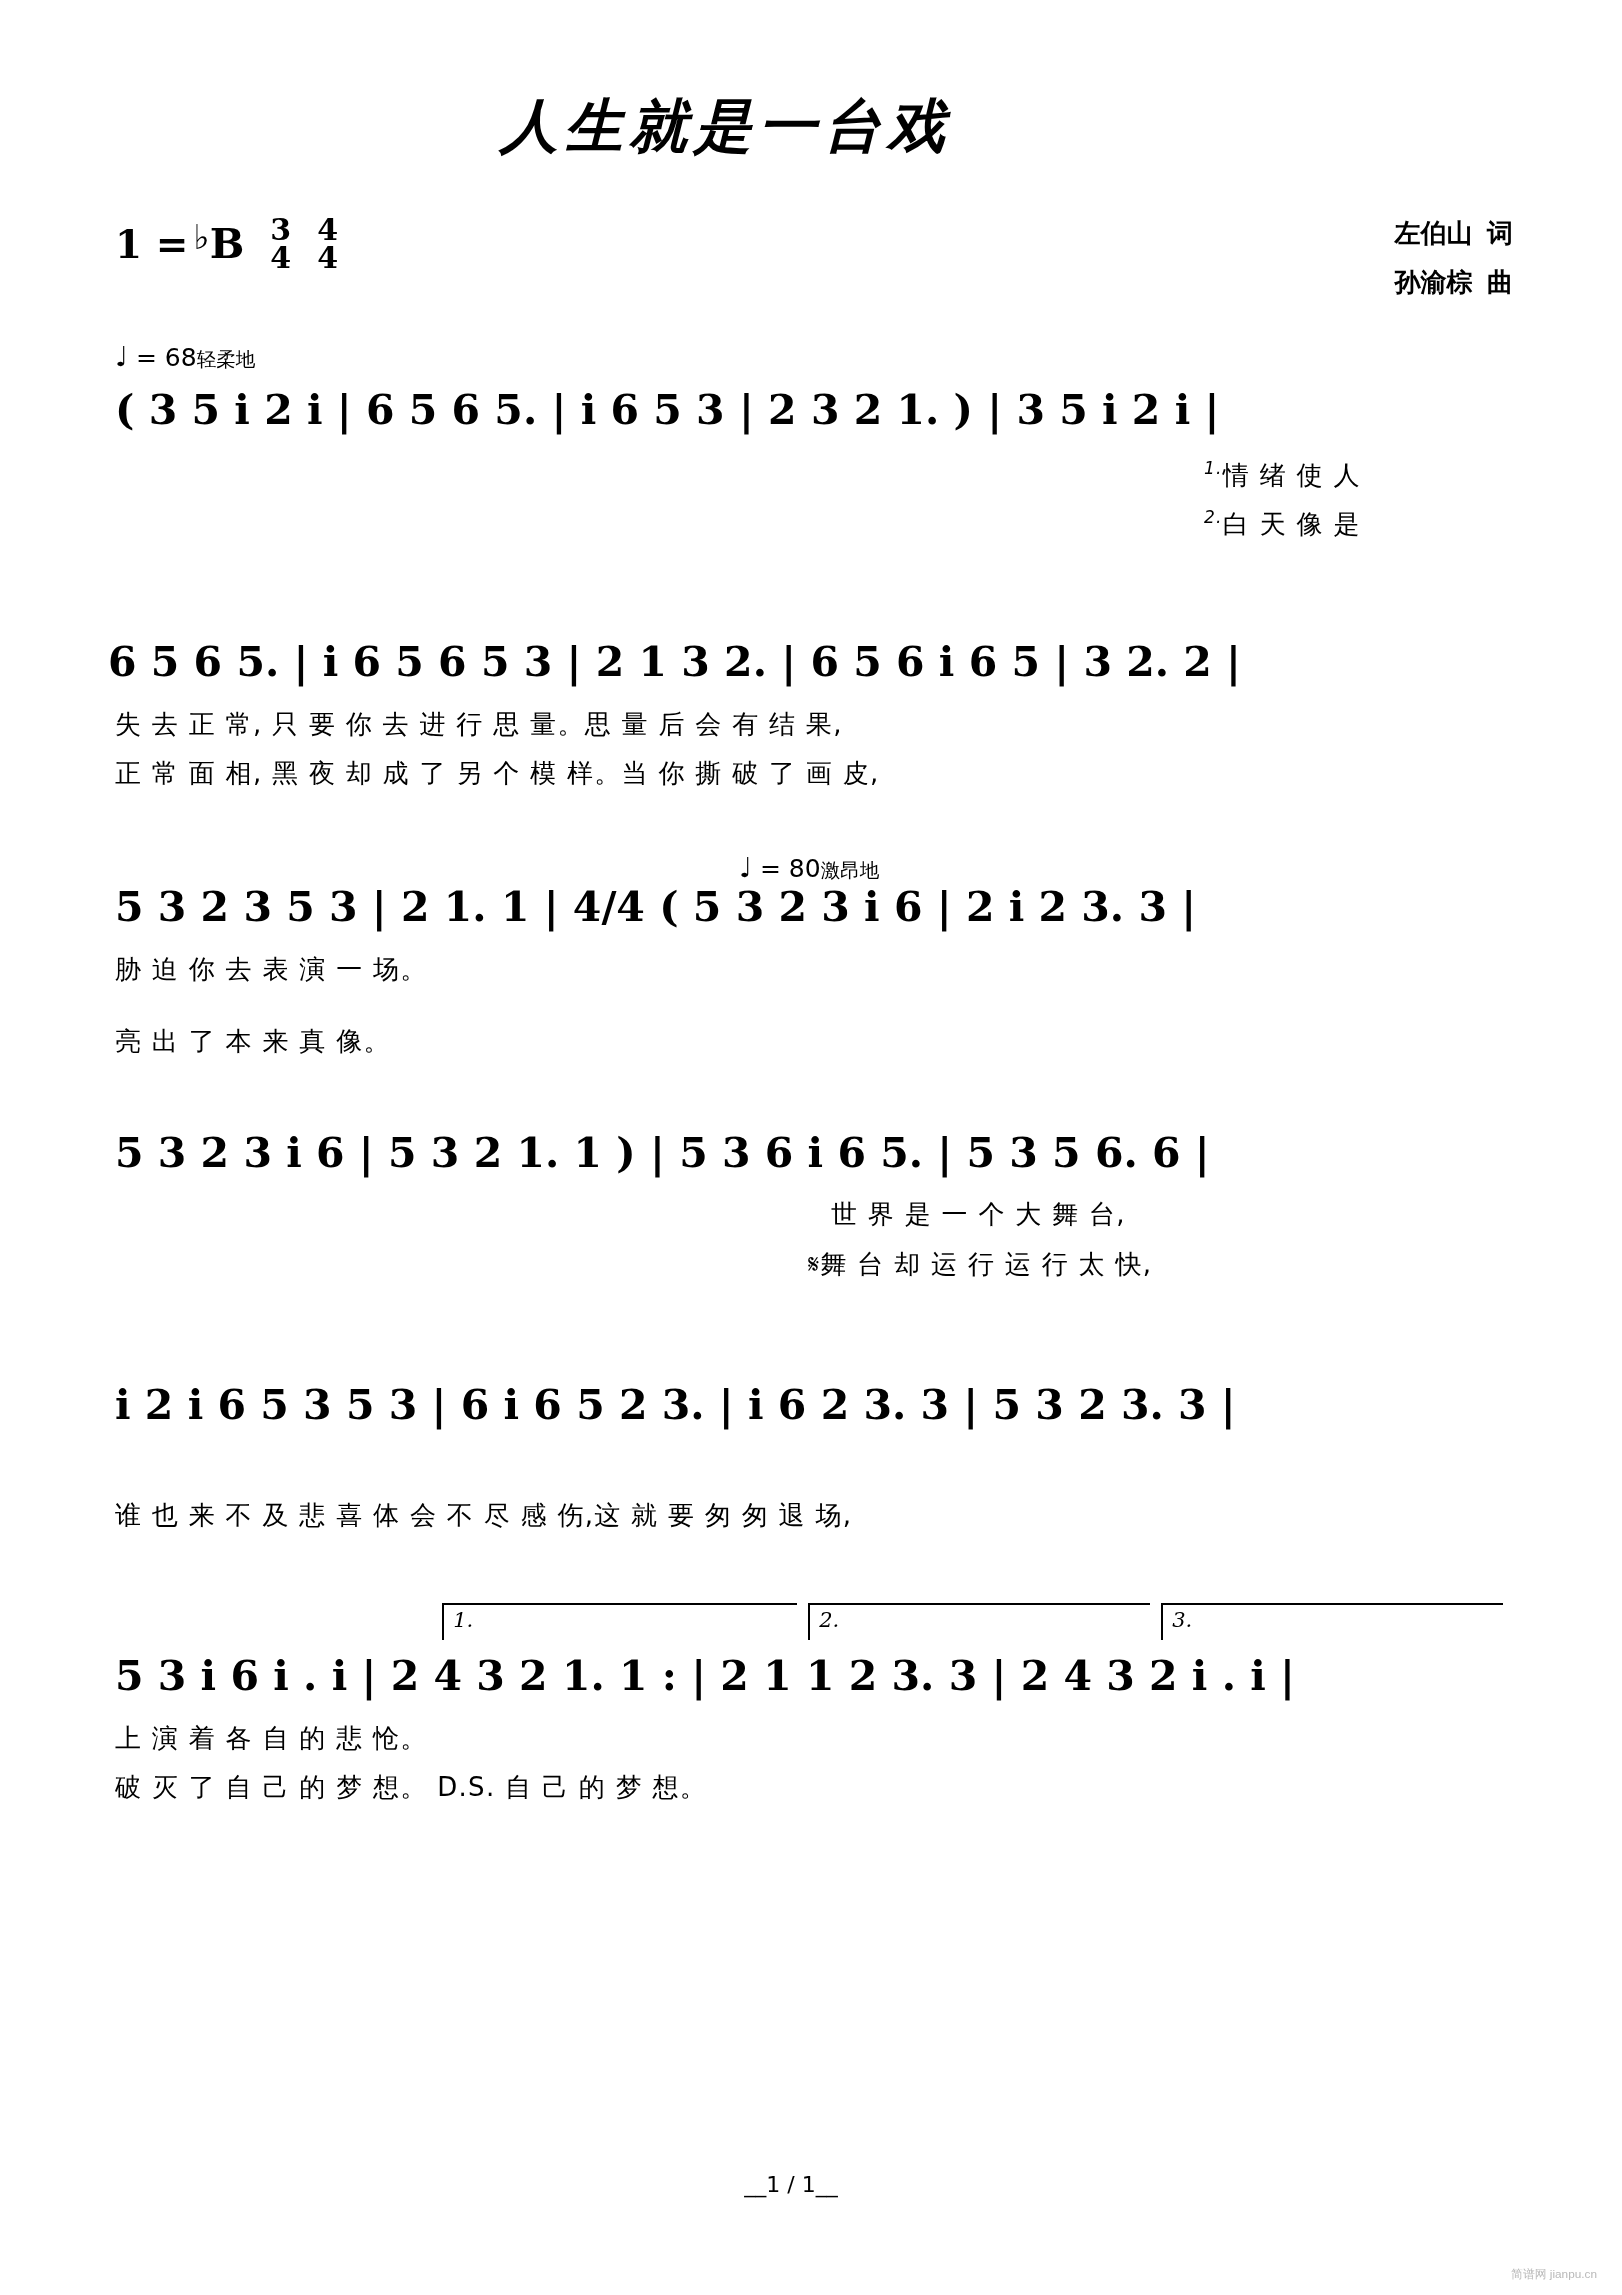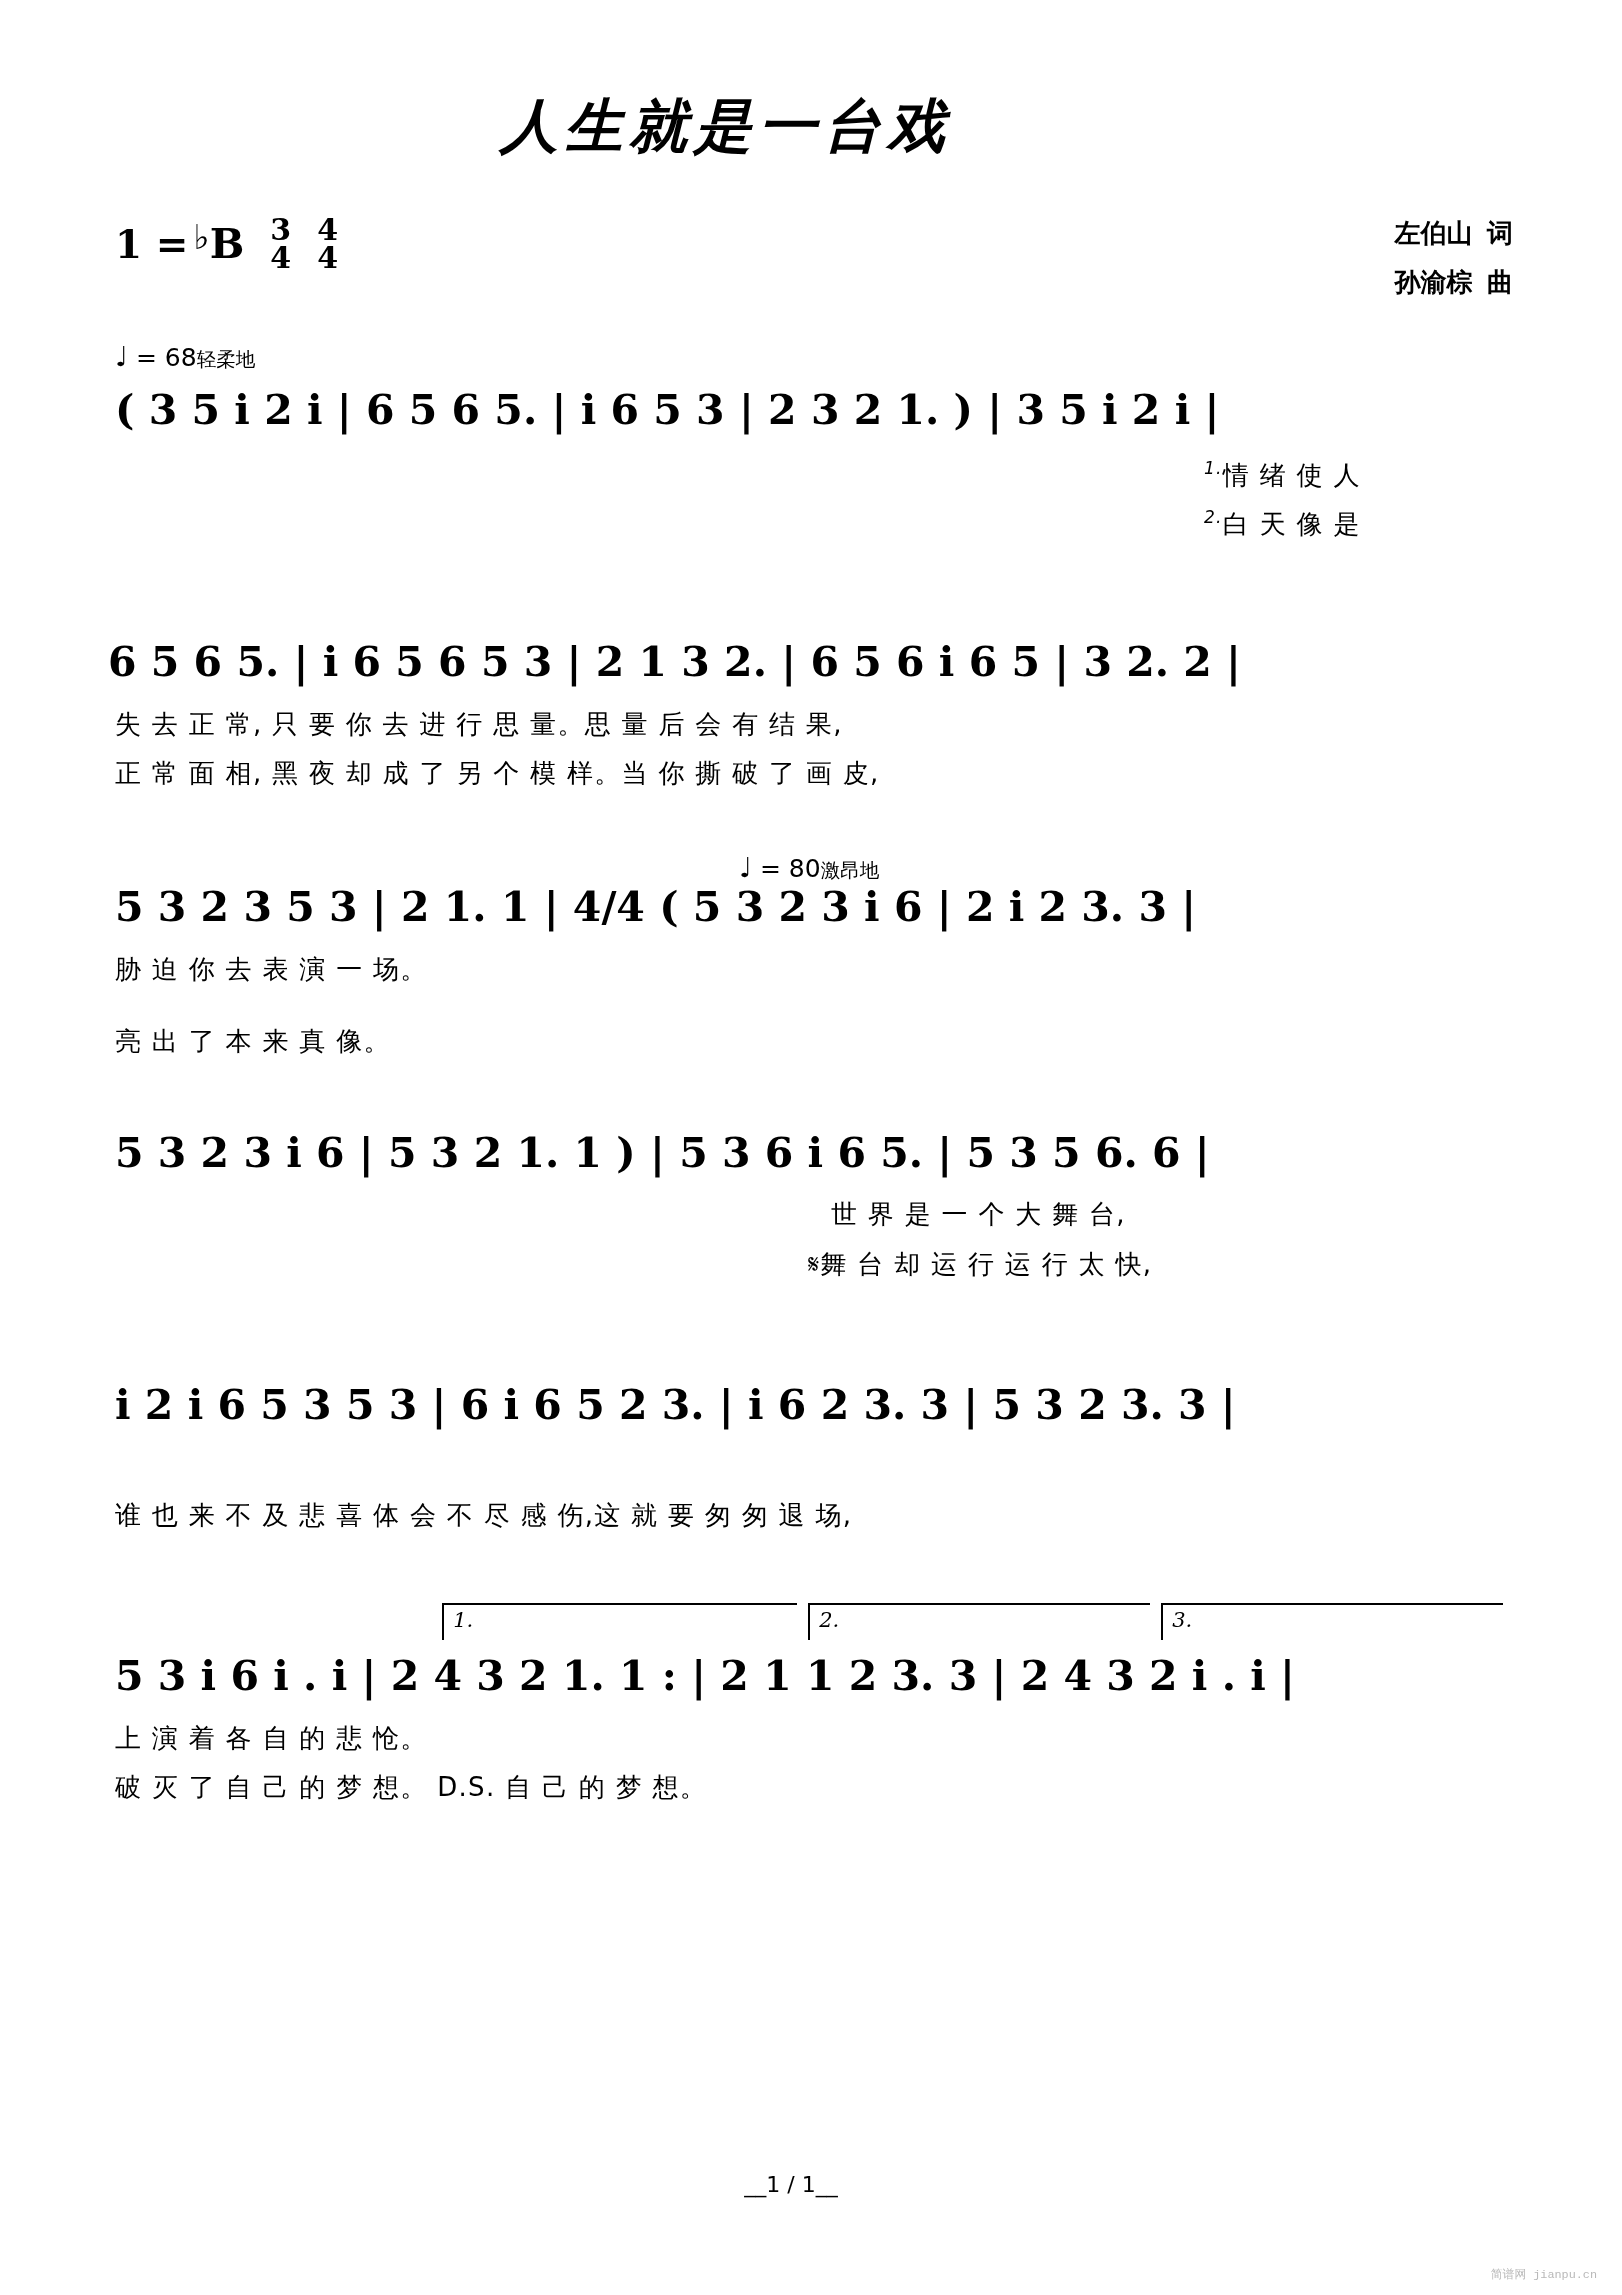--- a/index.html
+++ b/index.html
@@ -114,21 +114,21 @@
     text-align: center;
     font-size: 22px;
     font-family: "DejaVu Sans", sans-serif;
   }
   .watermark {
     position: absolute;
     right: 26px;
     bottom: 11.8px;
     font-size: 11.8px;
     color: #b9b9b9;
-    font-family: Liberation Mono, monospace;
+    font-family: Liberation Sans, sans-serif;
   }
 
   
   .endbracket {
     position: absolute;
     border-left: 2.6px solid #000;
     border-top: 2.6px solid #000;
     height: 35px;
   }
   .endbracket span {

